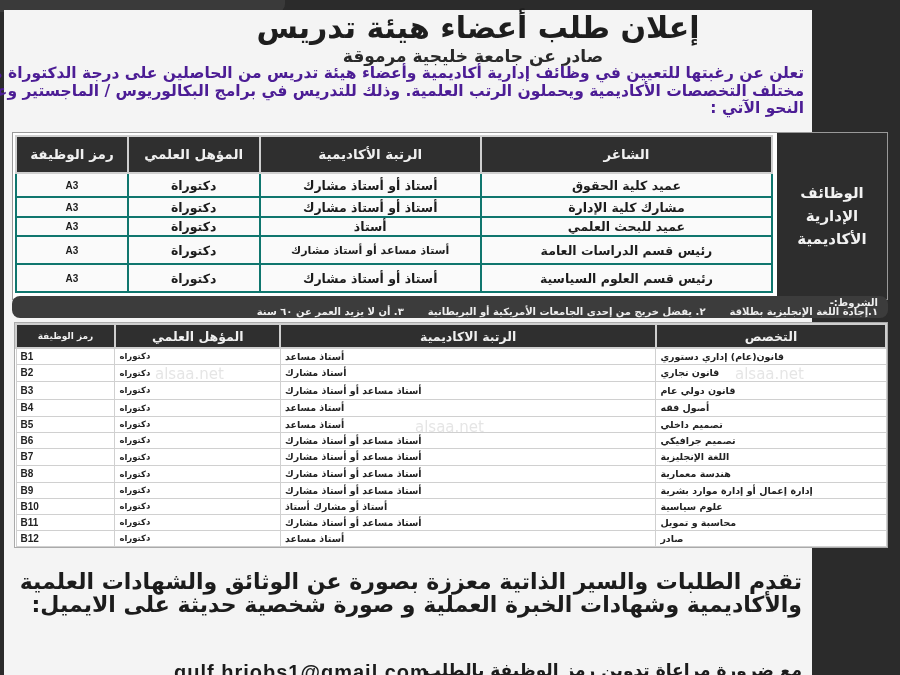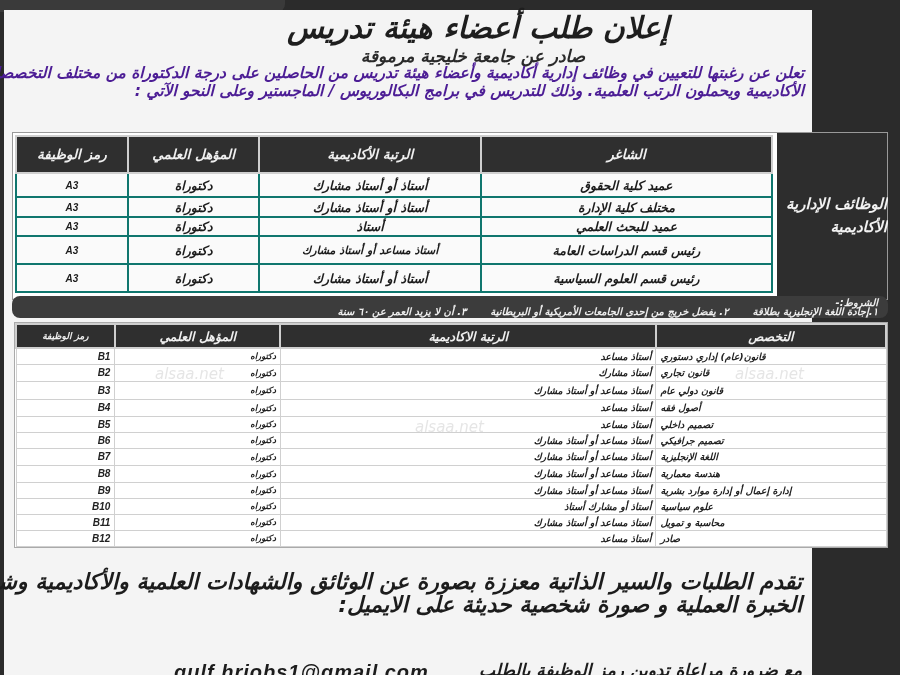--- a/index.html
+++ b/index.html
@@ -10,21 +10,20 @@
     background: #2b2b2b;
   }
   .tab-top {
     position: absolute; left: 0; top: 0; width: 285px; height: 12px;
     background: #3a3a3a; border-bottom-right-radius: 8px;
   }
   .paper {
     position: absolute; left: 4px; top: 10px; width: 808px; height: 665px;
     background: #f4f4f4;
     direction: rtl;
-    font-style: italic;
   }
   .title {
     position: absolute; top: 1px; left: 0; right: 0; text-align: center;
     font-size: 30px; font-weight: bold; color: #1e1e1e; line-height: 34px;
     transform: translateX(70px);
   }
   .subtitle {
     position: absolute; top: 36px; left: 0; right: 0; text-align: center;
     font-size: 17px; font-weight: bold; color: #2a2a2a;
     transform: translateX(65px);
@@ -35,21 +34,21 @@
     text-align: right;
   }
   
   .admin-wrap {
     position: absolute; top: 122px; left: 8px; width: 876px; height: 168px;
     border: 1px solid #999; background: #fff;
   }
   .admin-side {
     position: absolute; right: 0; top: 0; width: 110px; height: 166px;
     background: #2d2d2d; color: #f2f2f2;
-    display: flex; align-items: center; justify-content: center; text-align: right;
+    display: flex; align-items: center; justify-content: center; text-align: center;
     font-size: 15px; font-weight: bold; line-height: 23px;
   }
   table { border-collapse: collapse; }
   .admin-table {
     position: absolute; right: 114px; top: 2px; width: 758px;
   }
   .admin-table th {
     background: #2f2f2f; color: #f0f0f0; font-size: 13.5px; font-weight: bold;
     height: 37px; border: 2px solid #cfcfcf; line-height: 15px;
   }
@@ -71,21 +70,21 @@
     background: #fff; border: 1px solid #aaa;
   }
   .fac-table { width: 872px; }
   .fac-table th {
     background: #2f2f2f; color: #f0f0f0; font-size: 12.5px; font-weight: bold;
     height: 24px; border: 2px solid #cfcfcf;
   }
   .fac-table th.small { font-size: 9px; }
   .fac-table td {
     border: 1.5px solid #d0d0d0; font-size: 9.5px; font-weight: bold; color: #222;
-    text-align: right; padding: 0 4px; height: 16px;
+    text-align: left; padding: 0 4px; height: 16px;
   }
   .fac-table td.spec { text-align: left; }
   .fac-table td.code { font-family: "Liberation Sans", sans-serif; font-size: 10px; }
   .fac-table td.qual { font-size: 8.5px; }
   .note {
     position: absolute; top: 540px; left: 8px; width: 876px; height: 22px;
     background: #3a3a3a; border-radius: 8px; color: #f0f0f0;
     font-size: 10px; font-weight: bold; text-align: right; padding: 4px 10px;
   }
   .apply {
@@ -127,21 +126,21 @@
           </tr>
         </thead>
         <tbody>
           <tr style="height:24px">
             <td>عميد كلية الحقوق</td>
             <td>أستاذ أو أستاذ مشارك</td>
             <td>دكتوراة</td>
             <td class="code">A3</td>
           </tr>
           <tr style="height:20px">
-            <td>مختلف كلية الإدارة</td>
+            <td>مشارك كلية الإدارة</td>
             <td>أستاذ أو أستاذ مشارك</td>
             <td>دكتوراة</td>
             <td class="code">A3</td>
           </tr>
           <tr style="height:19px">
             <td>عميد للبحث العلمي</td>
             <td>أستاذ</td>
             <td>دكتوراة</td>
             <td class="code">A3</td>
           </tr>

